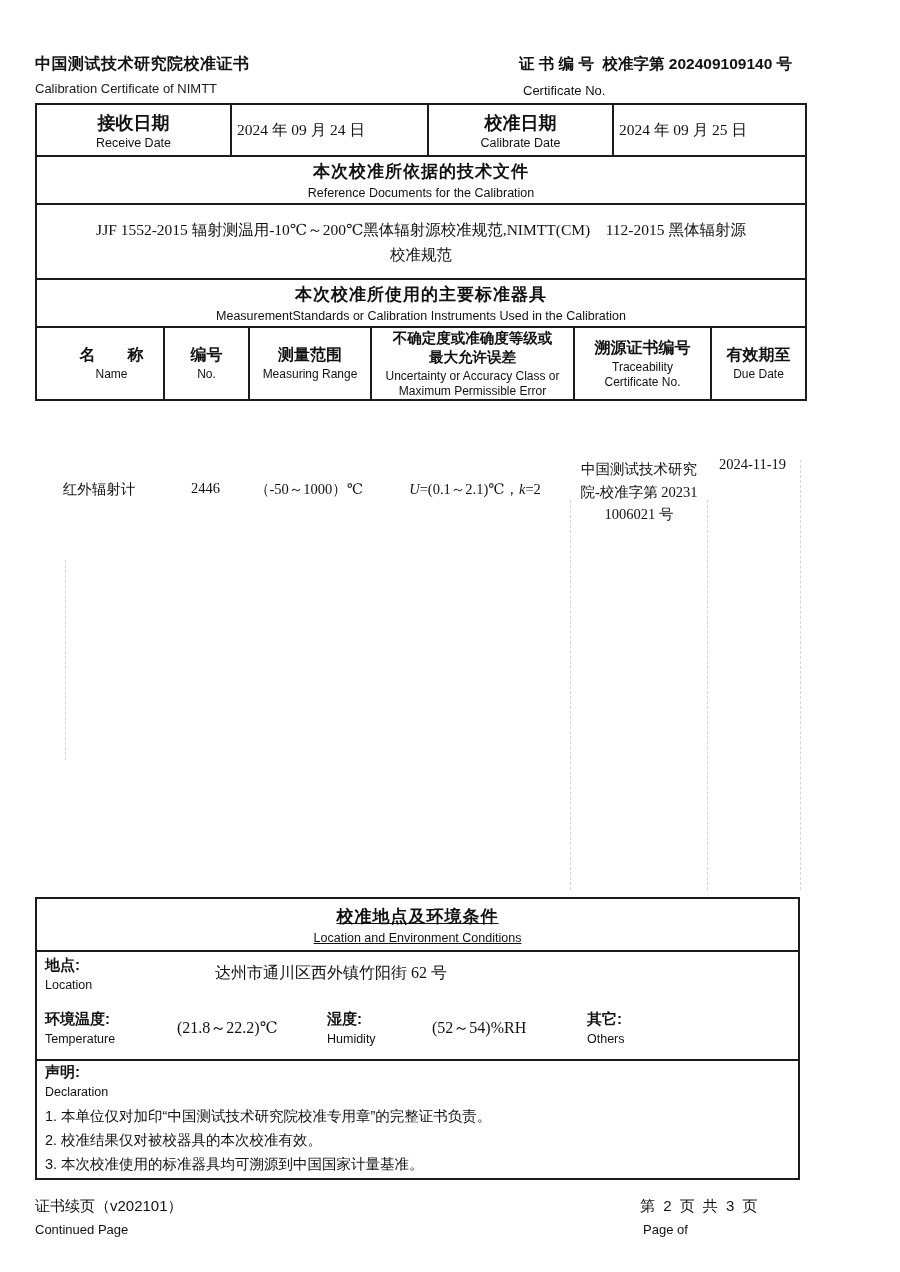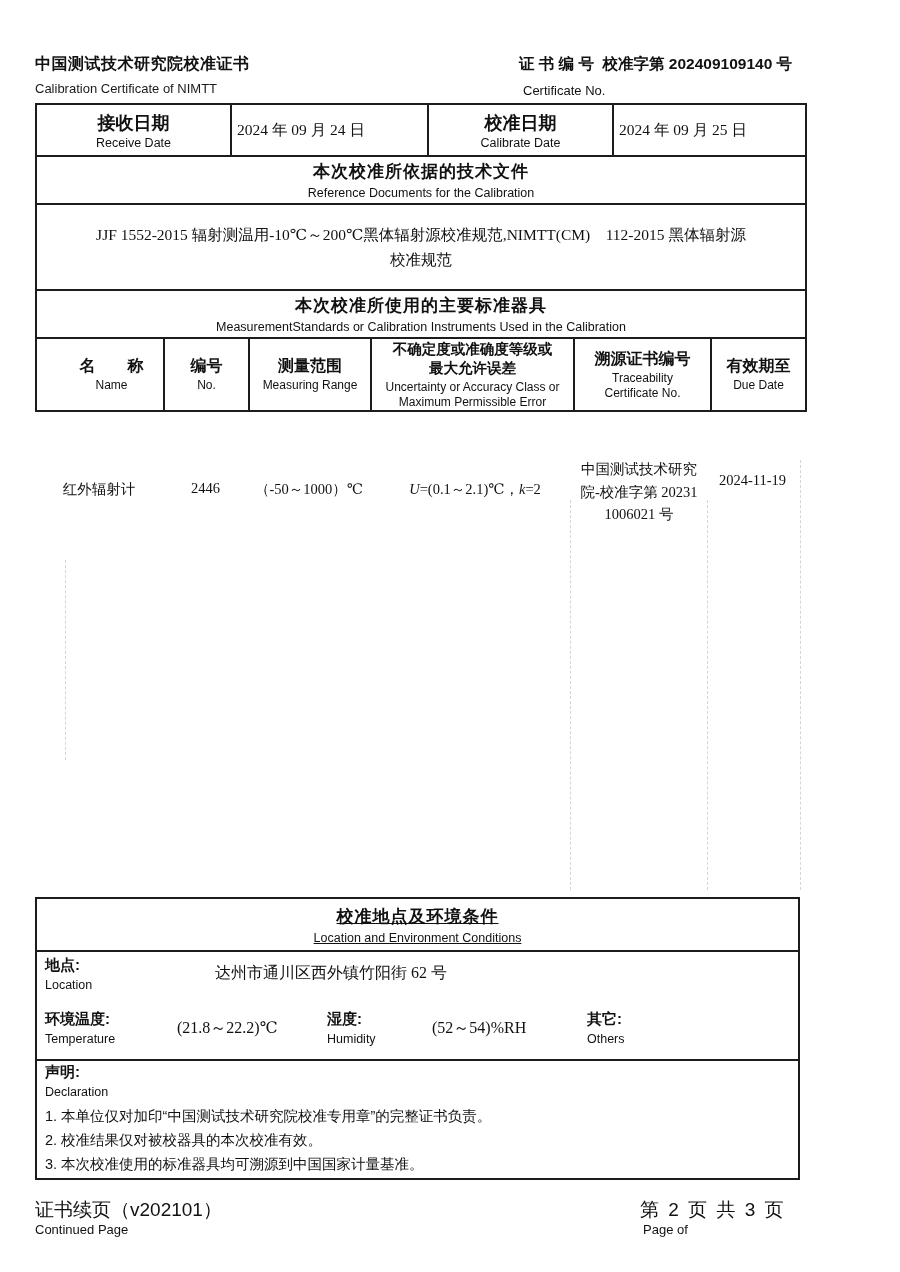--- a/index.html
+++ b/index.html
@@ -21,21 +21,21 @@
 
   
   .main-table {
     left: 35px; top: 103px; width: 772px;
     border: 2px solid #1c1c1c;
   }
   .row { display: flex; width: 100%; }
   .row + .row { border-top: 2px solid #1c1c1c; }
   .r-dates { height: 50px; }
   .r-title { height: 48px; flex-direction: column; align-items: center; justify-content: center; }
-  .r-refcontent { height: 86px; align-items: center; justify-content: center; }
+  .r-refcontent { height: 75px; align-items: center; justify-content: center; }
   .r-cols { height: 73px; }
 
   .cell { display: flex; flex-direction: column; align-items: center; justify-content: center; }
   .cell + .cell { border-left: 2px solid #1c1c1c; }
   .lbl-cn { font-size: 18px; font-weight: 700; }
   .lbl-en { font-size: 12.5px; margin-top: 1px; }
   .val-cell { justify-content: center; align-items: flex-start; padding-left: 5px; }
   .date-val { font-family: "Liberation Serif", "DejaVu Serif", serif; font-size: 15.5px; }
 
   .c-d1 { width: 193px; } .c-d2 { width: 197px; } .c-d3 { width: 185px; } .c-d4 { flex: 1; }
@@ -76,21 +76,21 @@
   .env-content { position: relative; height: 109px; border-bottom: 2px solid #1c1c1c; }
   .decl-area { position: relative; height: 115px; }
 
   .fld-cn { font-size: 15px; font-weight: 700; }
   .fld-en { font-size: 12.5px; text-align: center; }
   .fld-val { font-family: "Liberation Serif", "DejaVu Serif", serif; font-size: 16px; }
 
   .decl-item { font-size: 14.5px; }
 
   
-  .ft-cn { font-size: 19px; }
+  .ft-cn { font-size: 15px; }
   .ft-en { font-size: 13px; }
 </style>
 </head>
 <body>
 
 <div class="page">
 
   <div class="abs hdr-title-cn">中国测试技术研究院校准证书</div>
   <div class="abs hdr-title-en">Calibration Certificate of NIMTT</div>
   <div class="abs hdr-certno">证 书 编 号  校准字第 202409109140 号</div>
@@ -161,21 +161,21 @@
     </div>
   </div>
 
   <div class="abs data-item" style="left:35px; top:432px; width:128px;">红外辐射计</div>
   <div class="abs data-item" style="left:163px; top:432px; width:85px;">2446</div>
   <div class="abs data-item" style="left:246px; top:432px; width:126px;">（-50～1000）℃</div>
   <div class="abs data-item" style="left:375px; top:432px; width:200px;"><span class="it">U</span><span>=(0.1～2.1)℃，</span><span class="it">k</span><span>=2</span></div>
   <div class="abs data-item trace-block" style="left:563px; top:410px; width:152px;">中国测试技术研究
 院-校准字第 20231
 1006021 号</div>
-  <div class="abs data-item" style="left:705px; top:424px; width:95px;font-family:Liberation Serif, serif;">2024-11-19</div>
+  <div class="abs data-item" style="left:705px; top:408px; width:95px;font-family:Liberation Serif, serif;">2024-11-19</div>
 
   <div class="abs scan-line" style="left:65px; top:560px; height:200px;"></div>
   <div class="abs scan-line" style="left:570px; top:500px; height:390px;"></div>
   <div class="abs scan-line" style="left:707px; top:500px; height:390px;"></div>
   <div class="abs scan-line" style="left:800px; top:460px; height:430px;"></div>
 
   <div class="abs env-box">
 
     <div class="env-title">
       <div class="sec-title-cn">校准地点及环境条件</div>

